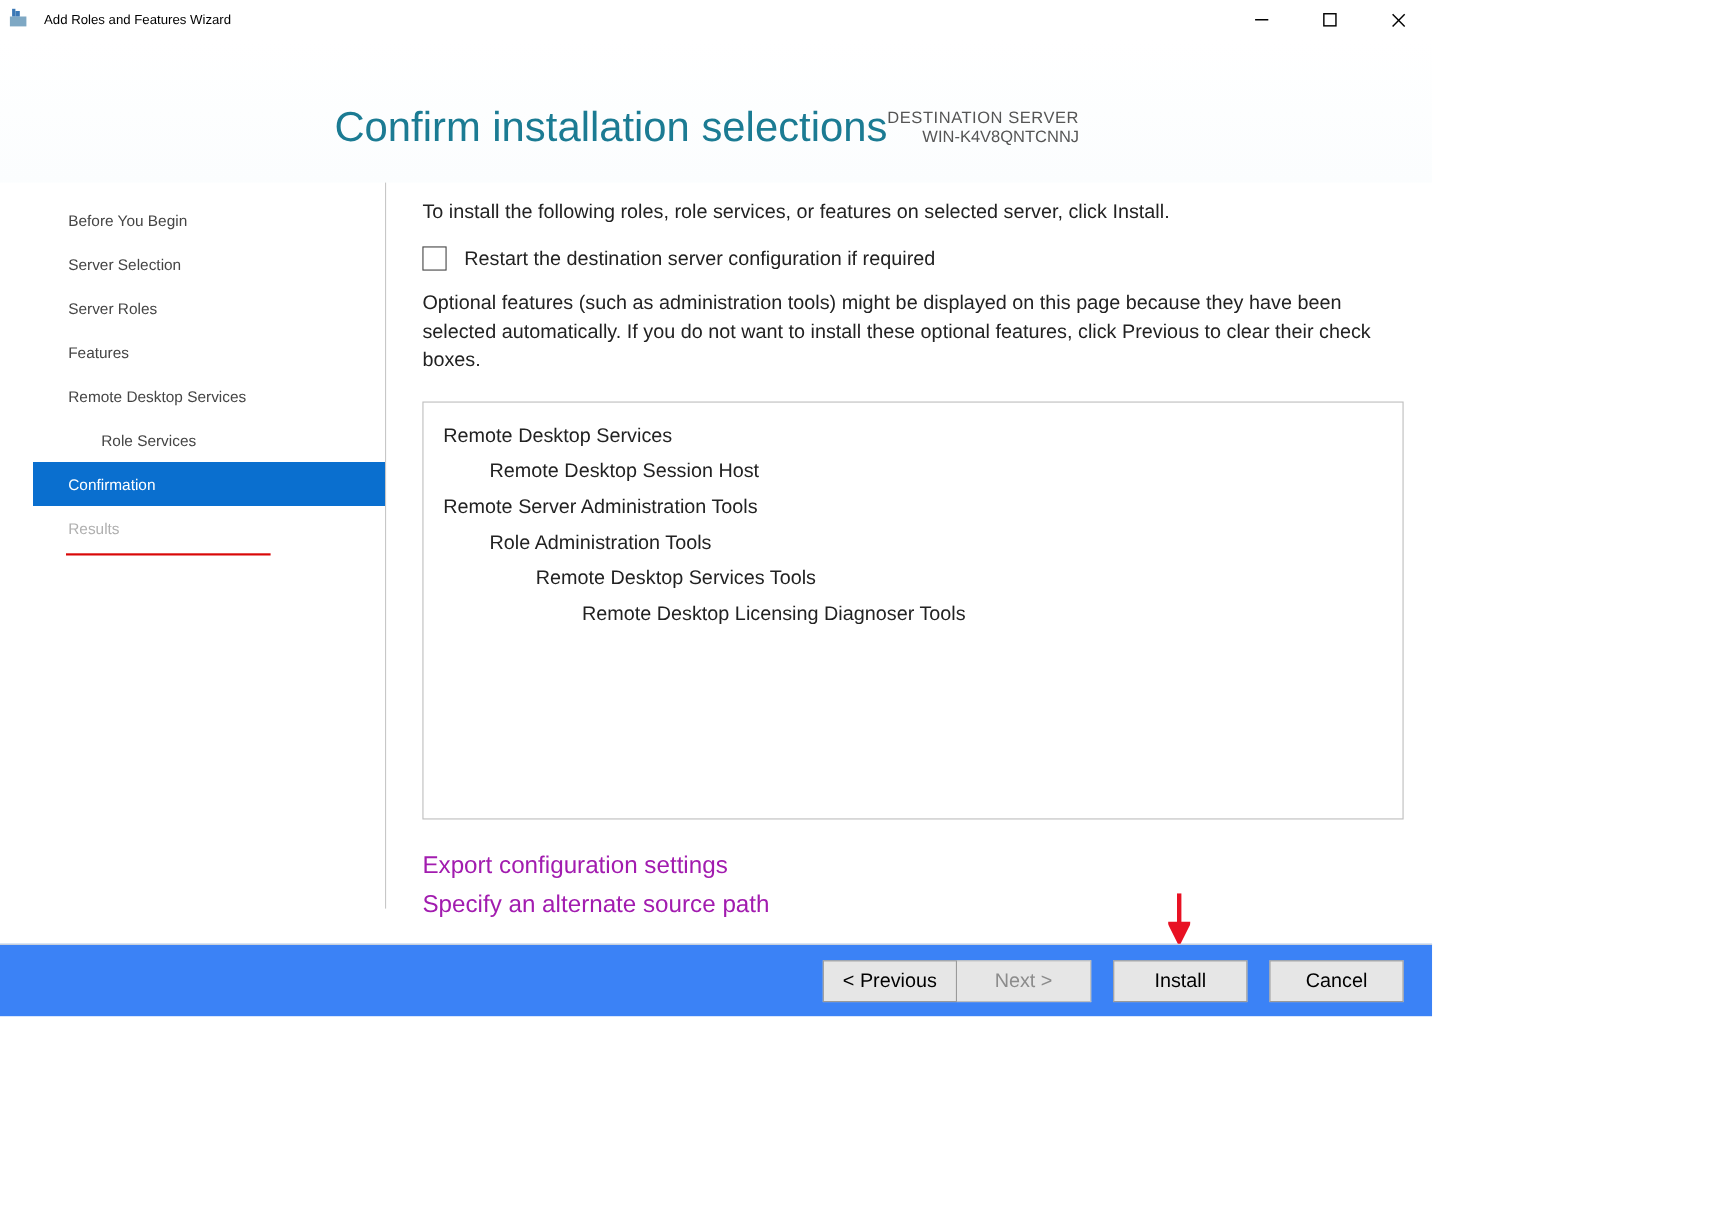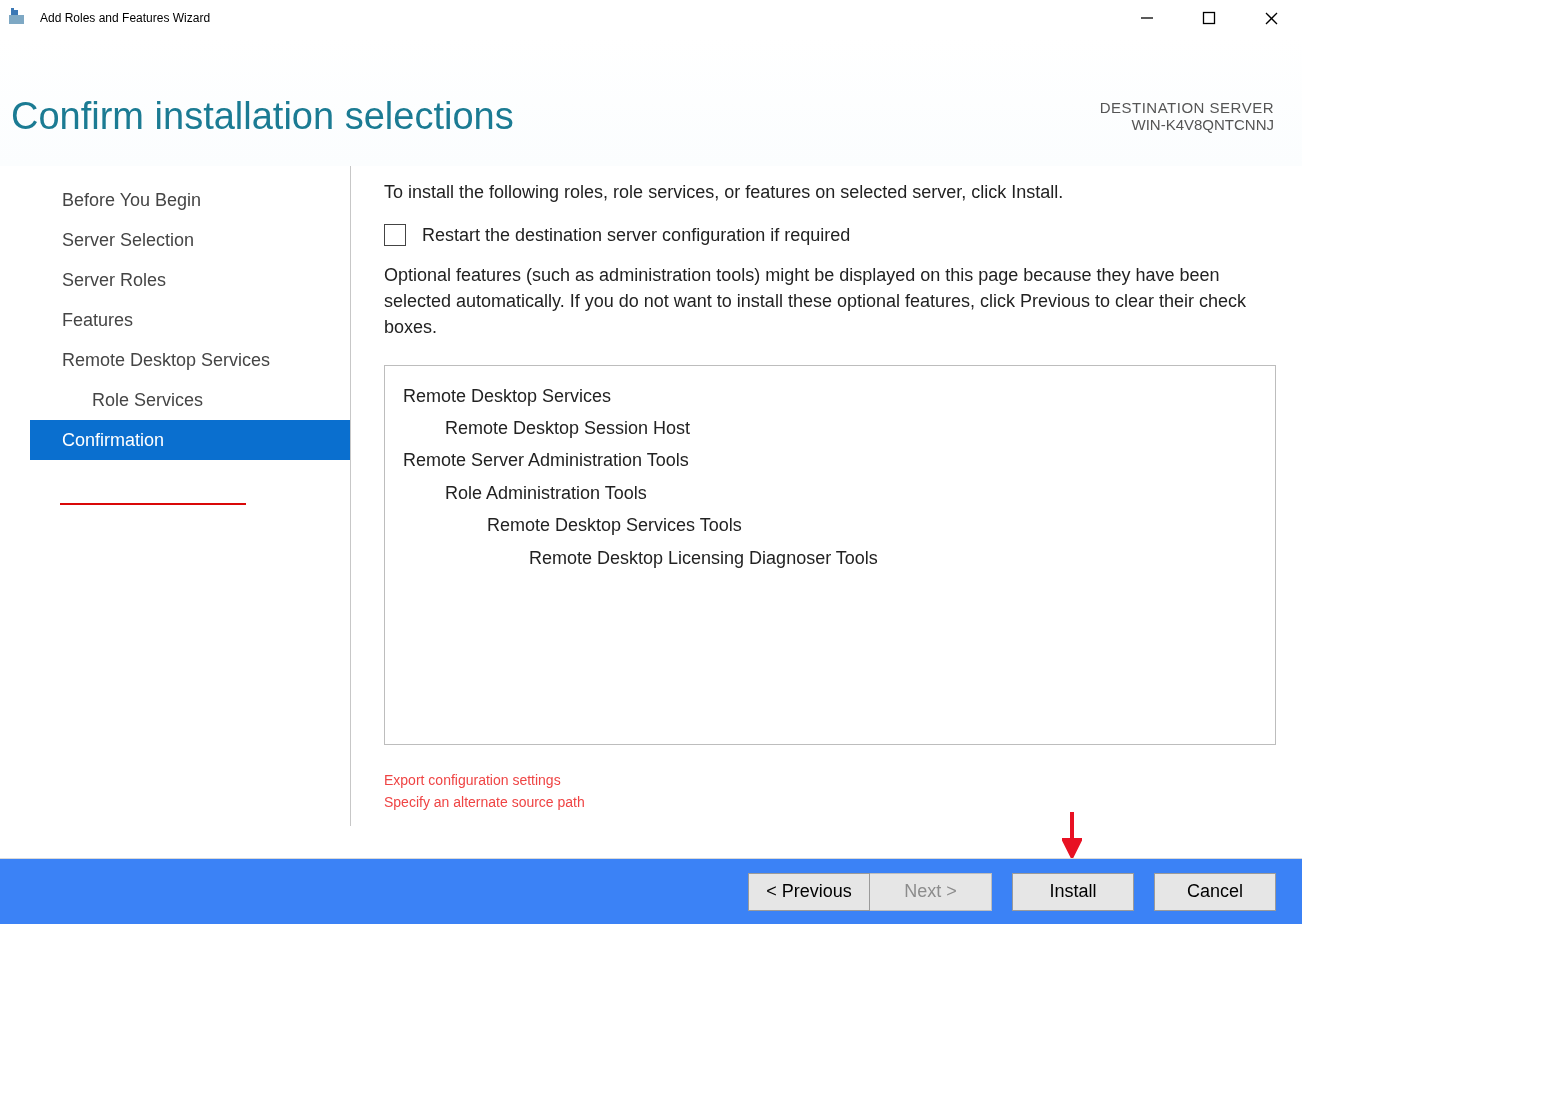--- a/index.html
+++ b/index.html
@@ -45,21 +45,21 @@
       width: 62px;
       height: 32px;
       display: flex;
       align-items: center;
       justify-content: center;
       font-size: 14px;
     }
     
     .header {
       display: flex;
-      justify-content: space-between;
+      justify-content: center;
       align-items: center;
       padding: 30px 28px 0 11px;
       height: 130px;
       background: linear-gradient(to bottom, #ffffff 0%, #fbfdfe 100%);
     }
     .page-title {
       font-size: 38px;
       font-weight: 300;
       color: #1b7b93;
     }
@@ -96,21 +96,21 @@
       width: 1px;
       top: 0;
       height: 660px;
       background: #c7c7c7;
     }
     .nav-item {
       height: 40px;
       display: flex;
       align-items: center;
       padding-left: 32px;
-      font-size: 18px;
+      font-size: 14px;
       color: #454545;
       cursor: default;
     }
     .nav-item.sub {
       padding-left: 62px;
     }
     .nav-item.selected {
       background: #0a6fcf;
       color: #ffffff;
     }
@@ -160,22 +160,22 @@
       line-height: 1.8;
     }
     .lv0 { padding-left: 0; }
     .lv1 { padding-left: 42px; }
     .lv2 { padding-left: 84px; }
     .lv3 { padding-left: 126px; }
     .links {
       margin-top: 24px;
     }
     .links .lnk {
-      color: #ef4444;
-      font-size: 14px;
+      color: #a21caf;
+      font-size: 22px;
       line-height: 1.6;
       cursor: pointer;
     }
     
     .footer {
       position: absolute;
       bottom: 0;
       left: 0;
       right: 0;
       height: 66px;
@@ -264,20 +264,21 @@
   <div class="sidebar">
     <div class="separator"></div>
     <div id="nav-list">
         <div class="nav-item">Before You Begin</div>
         <div class="nav-item">Server Selection</div>
         <div class="nav-item">Server Roles</div>
         <div class="nav-item">Features</div>
         <div class="nav-item">Remote Desktop Services</div>
         <div class="nav-item sub">Role Services</div>
         <div class="nav-item selected">Confirmation</div>
+        <div class="nav-item disabled">Results</div>
       </div>
     <div class="underline"></div>
   </div>
 
   <div class="content">
     <div class="instr">To install the following roles, role services, or features on selected server, click Install.</div>
     <div class="checkbox-row">
       <div class="checkbox"></div>
       <div>Restart the destination server configuration if required</div>
     </div>

